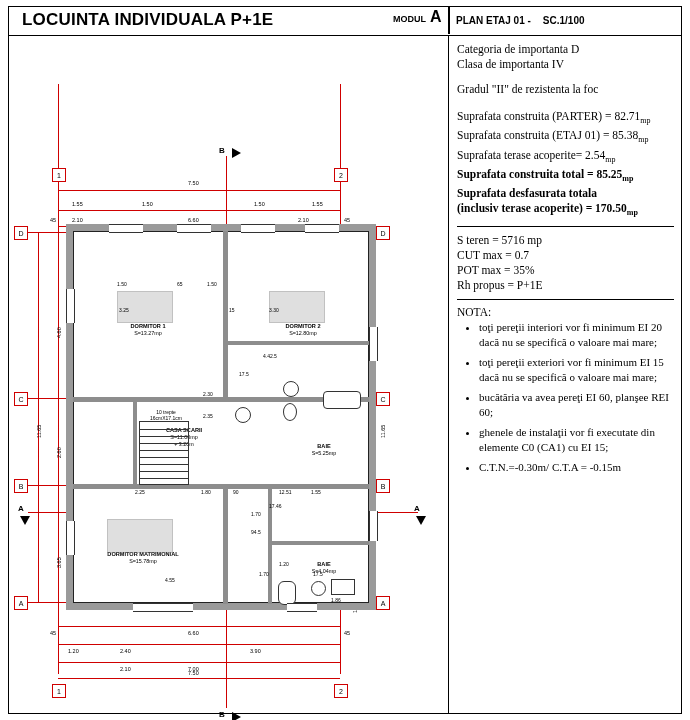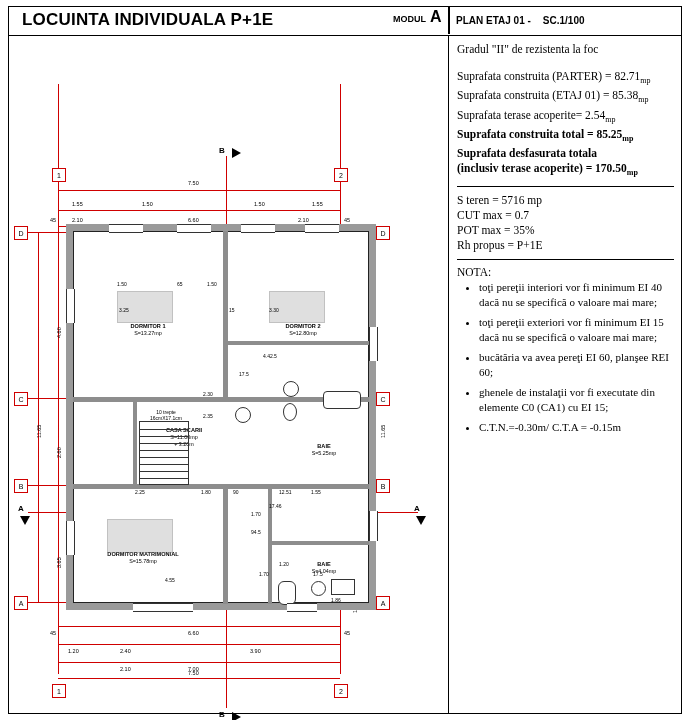--- a/index.html
+++ b/index.html
@@ -135,20 +135,24 @@
     </div>
     <div class="title-divider"></div>
     <div class="title-right">
       <span>PLAN ETAJ 01 -</span>
       <span>SC.1/100</span>
     </div>
   </div>
 
   <div class="info-col">
 
+    <div class="info-block i1">
+      <div>Categoria  de importanta  D</div>
+      <div>Clasa de importanta IV</div>
+    </div>
 
     <div class="info-block i2">
       <div>Gradul "II" de rezistenta la foc</div>
     </div>
 
     <div class="info-block">
       <div>
         <span>Suprafata construita (PARTER) = 82.71</span><span class="sub">mp</span>
       </div>
       <div>
@@ -172,21 +176,21 @@
       <div>S teren = 5716 mp</div>
       <div>CUT max = 0.7</div>
       <div>POT max = 35%</div>
       <div>Rh propus = P+1E</div>
     </div>
 
     <hr class="hr">
 
     <div class="nota-title">NOTA:</div>
     <ul class="nota">
-      <li>toţi pereţii interiori vor fi minimum EI 40 dacă nu se specifică o valoare mai mare;</li>
+      <li>toţi pereţii interiori vor fi minimum EI 20 dacă nu se specifică o valoare mai mare;</li>
       <li>toţi pereţii exteriori vor fi minimum EI 15 dacă nu se specifică o valoare mai mare;</li>
       <li>bucătăria va avea pereţi EI 60, planşee REI 60;</li>
       <li>ghenele de instalaţii vor fi executate din elemente C0 (CA1) cu EI 15;</li>
       <li>C.T.N.=-0.30m/ C.T.A = -0.15m</li>
     </ul>
   </div>
 
   <div class="plan">
 
     <div class="axis-line" style="left:48px;top:46px;width:1px;height:590px;"></div>

